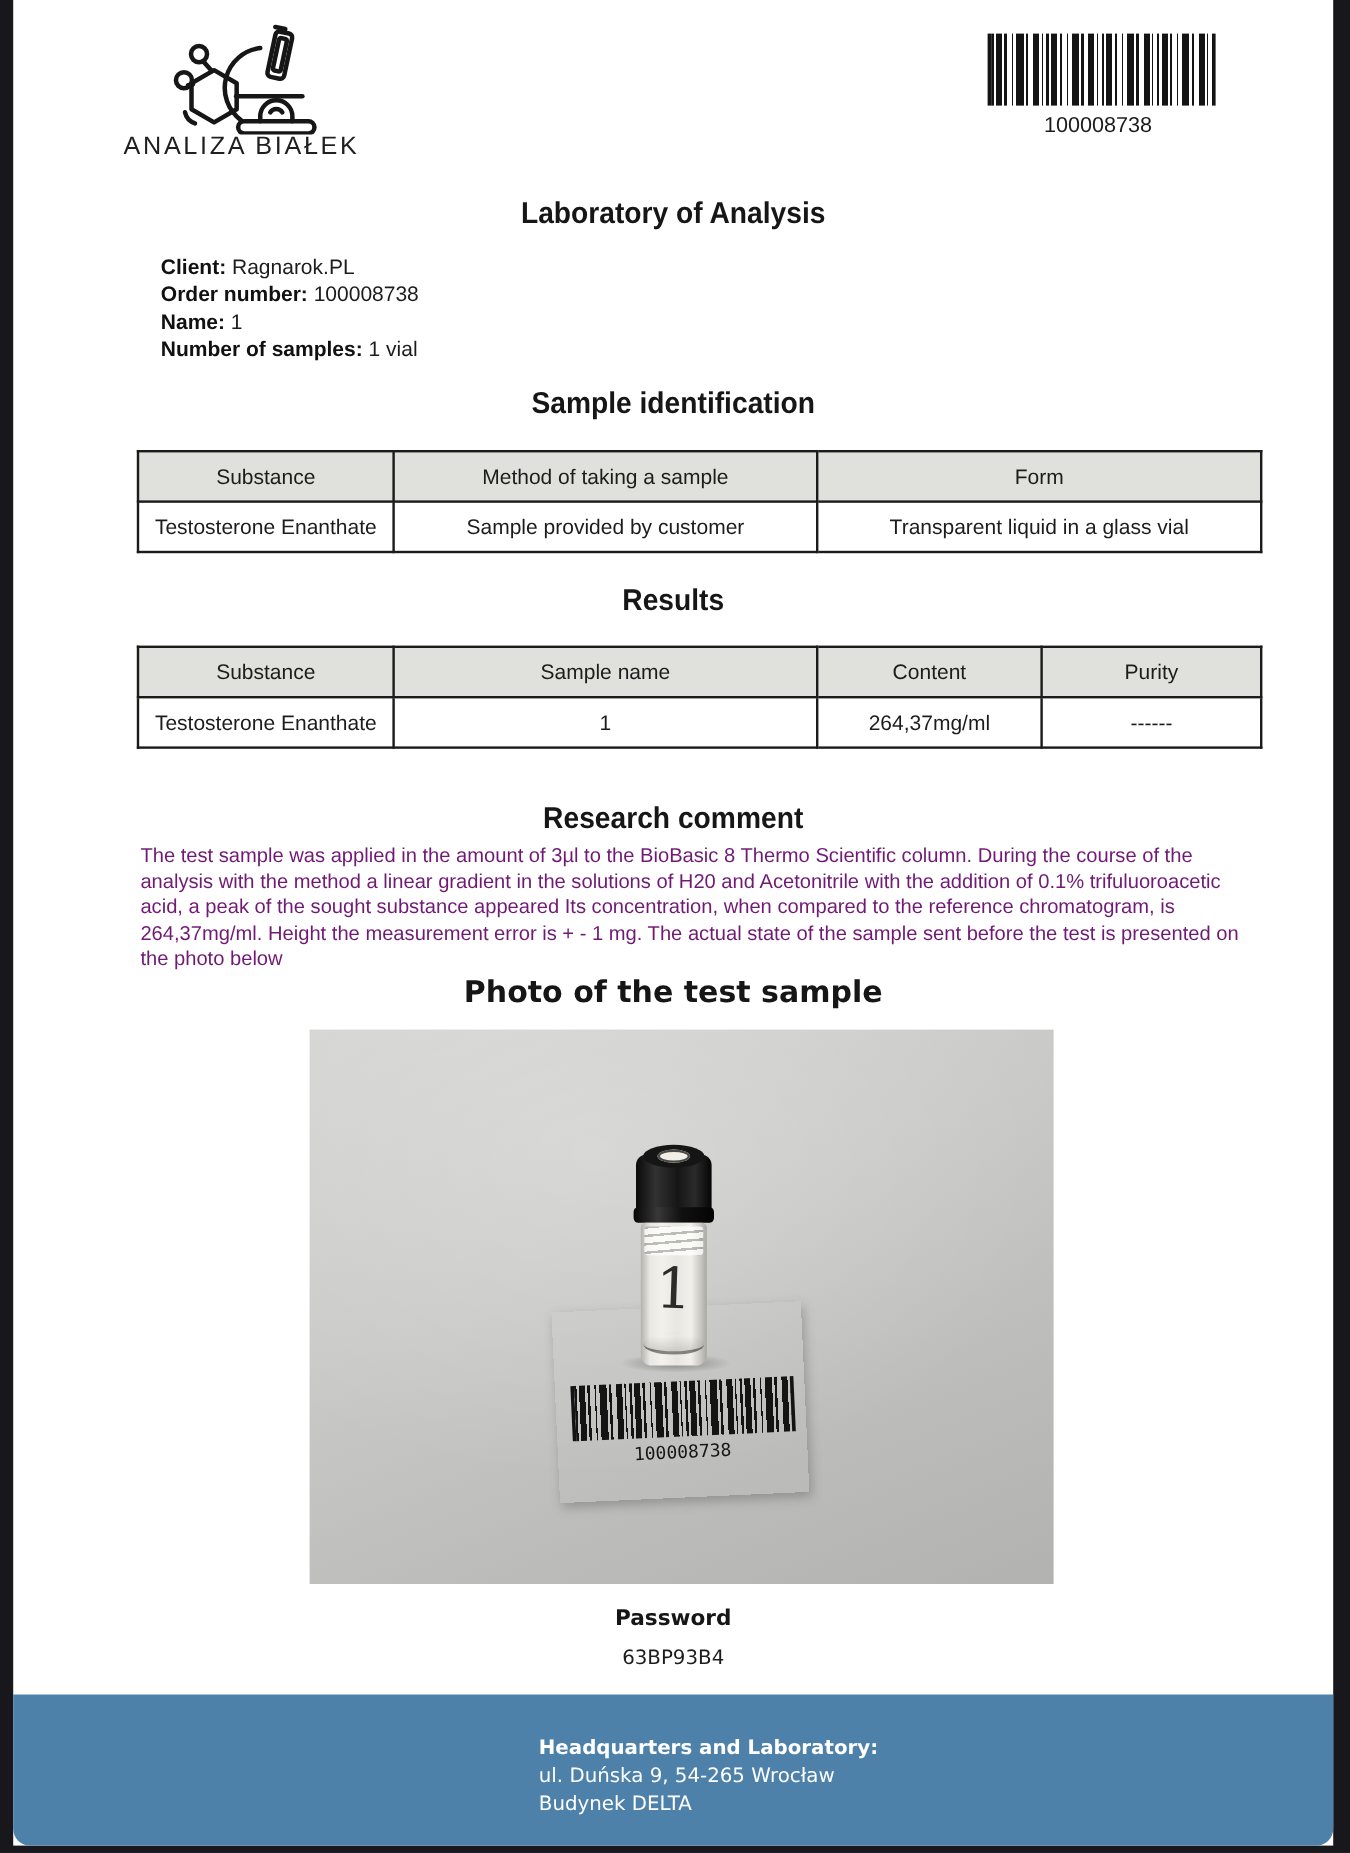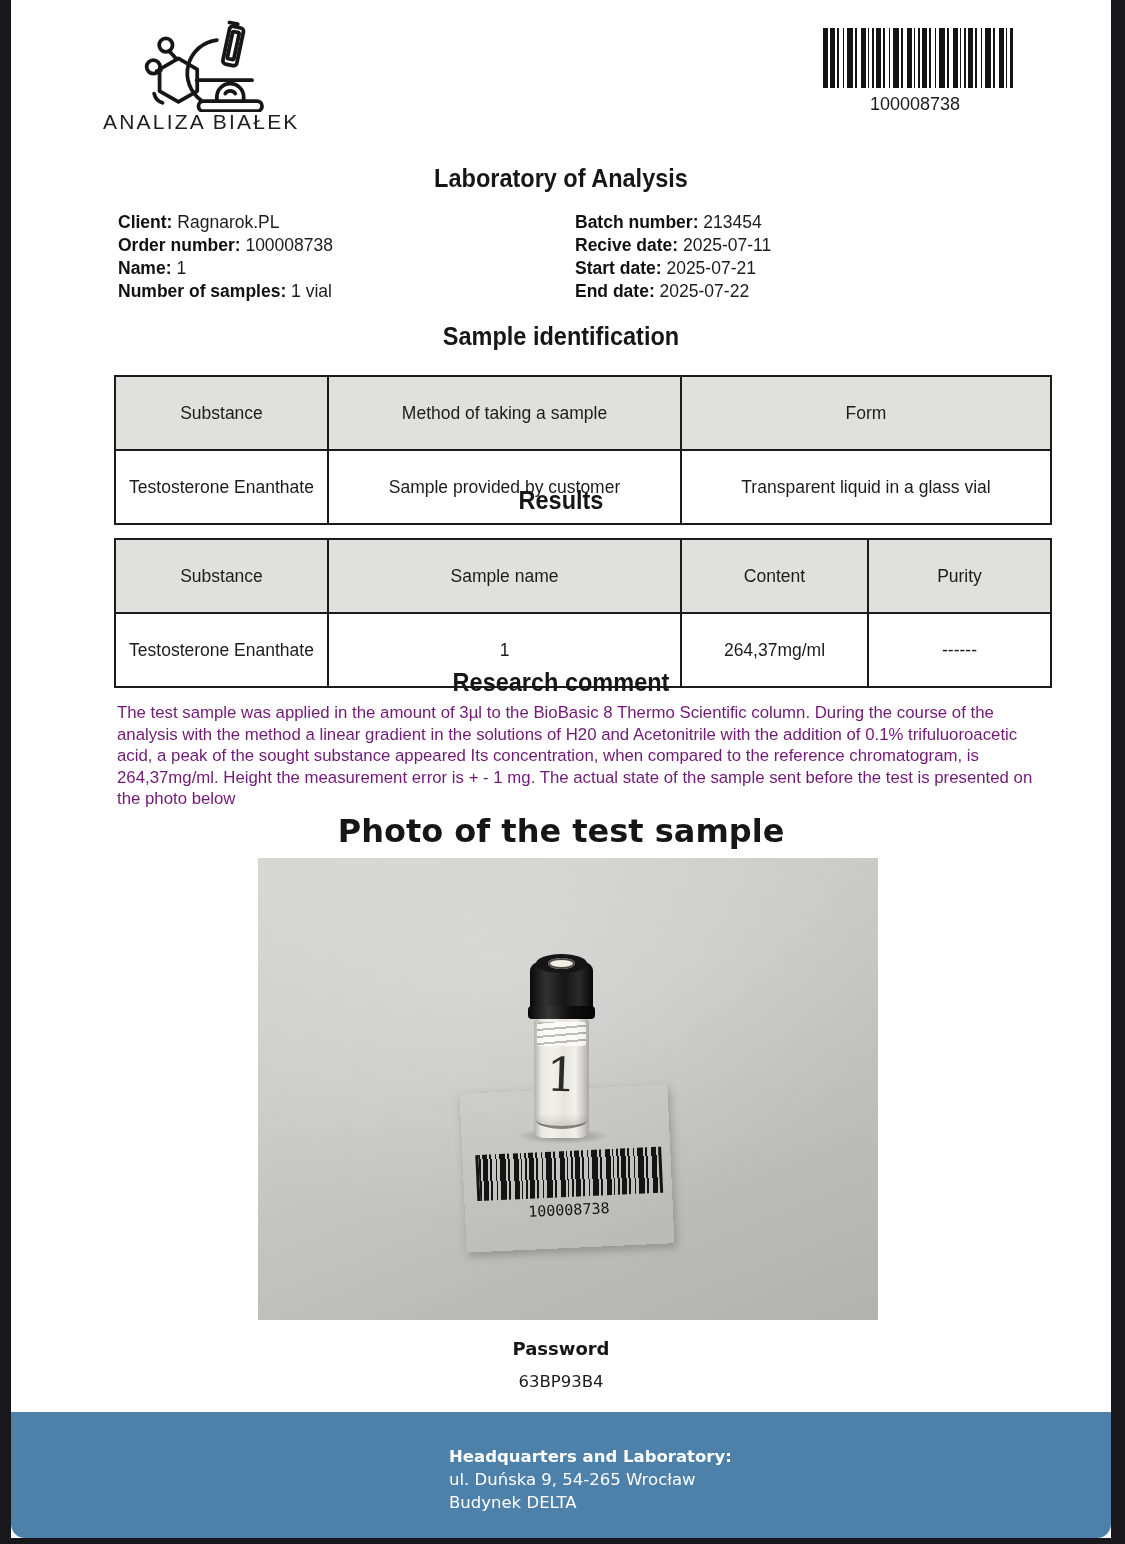--- a/index.html
+++ b/index.html
@@ -14,31 +14,31 @@
     repeating-linear-gradient(90deg,#141414 0 2px,transparent 2px 4px,#141414 4px 9px,transparent 9px 11px,
     #141414 11px 13px,transparent 13px 17px,#141414 17px 18px,transparent 18px 21px,#141414 21px 27px,
     transparent 27px 29px,#141414 29px 31px,transparent 31px 35px,#141414 35px 40px,transparent 40px 42px,
     #141414 42px 43px,transparent 43px 46px);
     border-left:3px solid #141414;border-right:3px solid #141414;}
   .barcode-top-num{position:absolute;left:812px;top:94px;width:184px;text-align:center;font-size:18px;color:#1c1c1c;}
 
   
   .title{position:absolute;left:0;top:164px;width:100%;text-align:center;font-size:25px;font-weight:bold;color:#161616;transform:scaleX(0.94);}
   .h2{position:absolute;left:0;width:100%;text-align:center;font-size:25px;font-weight:bold;color:#161616;transform:scaleX(0.94);}
-  .h2-wide{position:absolute;left:0;width:100%;text-align:center;font-size:32px;font-weight:bold;color:#161616;font-family:"DejaVu Sans",sans-serif;}
+  .h2-wide{position:absolute;left:0;width:100%;text-align:center;font-size:25px;font-weight:bold;color:#161616;font-family:"DejaVu Sans",sans-serif;}
 
   
-  .info-col{position:absolute;top:211px;font-size:17.5px;line-height:23px;color:#1c1c1c;}
+  .info-col{position:absolute;top:211px;font-size:17.5px;line-height:23px;color:#1c1c1c;margin-left:16px;}
   .info-left{left:107px;}
   .info-right{left:564px;}
   .info-col b{color:#111;}
 
   
   table.grid{position:absolute;left:103px;width:936px;border-collapse:collapse;table-layout:fixed;}
-  table.grid th,table.grid td{border:2.5px solid #1b1b1b;height:40px;text-align:center;font-weight:normal;font-size:17.5px;color:#1c1c1c;padding:16px 4px;}
+  table.grid th,table.grid td{border:2.5px solid #1b1b1b;height:40px;text-align:center;font-weight:normal;font-size:17.5px;color:#1c1c1c;padding:0 4px;}
   table.grid th{background:#e0e0dd;}
 
   
   .comment{position:absolute;left:106px;top:702px;width:934px;font-size:16.8px;line-height:21.5px;color:#701a75;}
 
   
   .photo{position:absolute;left:247px;top:858px;width:620px;height:462px;overflow:hidden;
     background:
       radial-gradient(ellipse 620px 420px at 38% 22%, rgba(255,255,255,0.22), rgba(255,255,255,0) 65%),
       linear-gradient(158deg,#d4d4d2 0%,#c9c9c7 40%,#bcbcba 72%,#b2b2b0 100%);}
@@ -105,26 +105,20 @@
   <div class="barcode-top bars"></div>
   <div class="barcode-top-num">100008738</div>
 
   <div class="title">Laboratory of Analysis</div>
 
   <div class="info-col info-left">
     <div><b>Client:</b> <span>Ragnarok.PL</span></div>
     <div><b>Order number:</b> <span>100008738</span></div>
     <div><b>Name:</b> <span>1</span></div>
     <div><b>Number of samples:</b> <span>1 vial</span></div>
-  </div>
-  <div class="info-col info-right">
-    <div><b>Batch number:</b> <span>213454</span></div>
-    <div><b>Recive date:</b> <span>2025-07-11</span></div>
-    <div><b>Start date:</b>&nbsp;<span>2025-07-21</span></div>
-    <div><b>End date:</b> <span>2025-07-22</span></div>
   </div>
 
   <div class="h2" style="top:322px;">Sample identification</div>
   <table class="grid" style="top:375px;">
     <colgroup>
         <col style="width:213px">
         <col style="width:353px">
         <col style="width:370px">
       </colgroup>
     <tbody>

